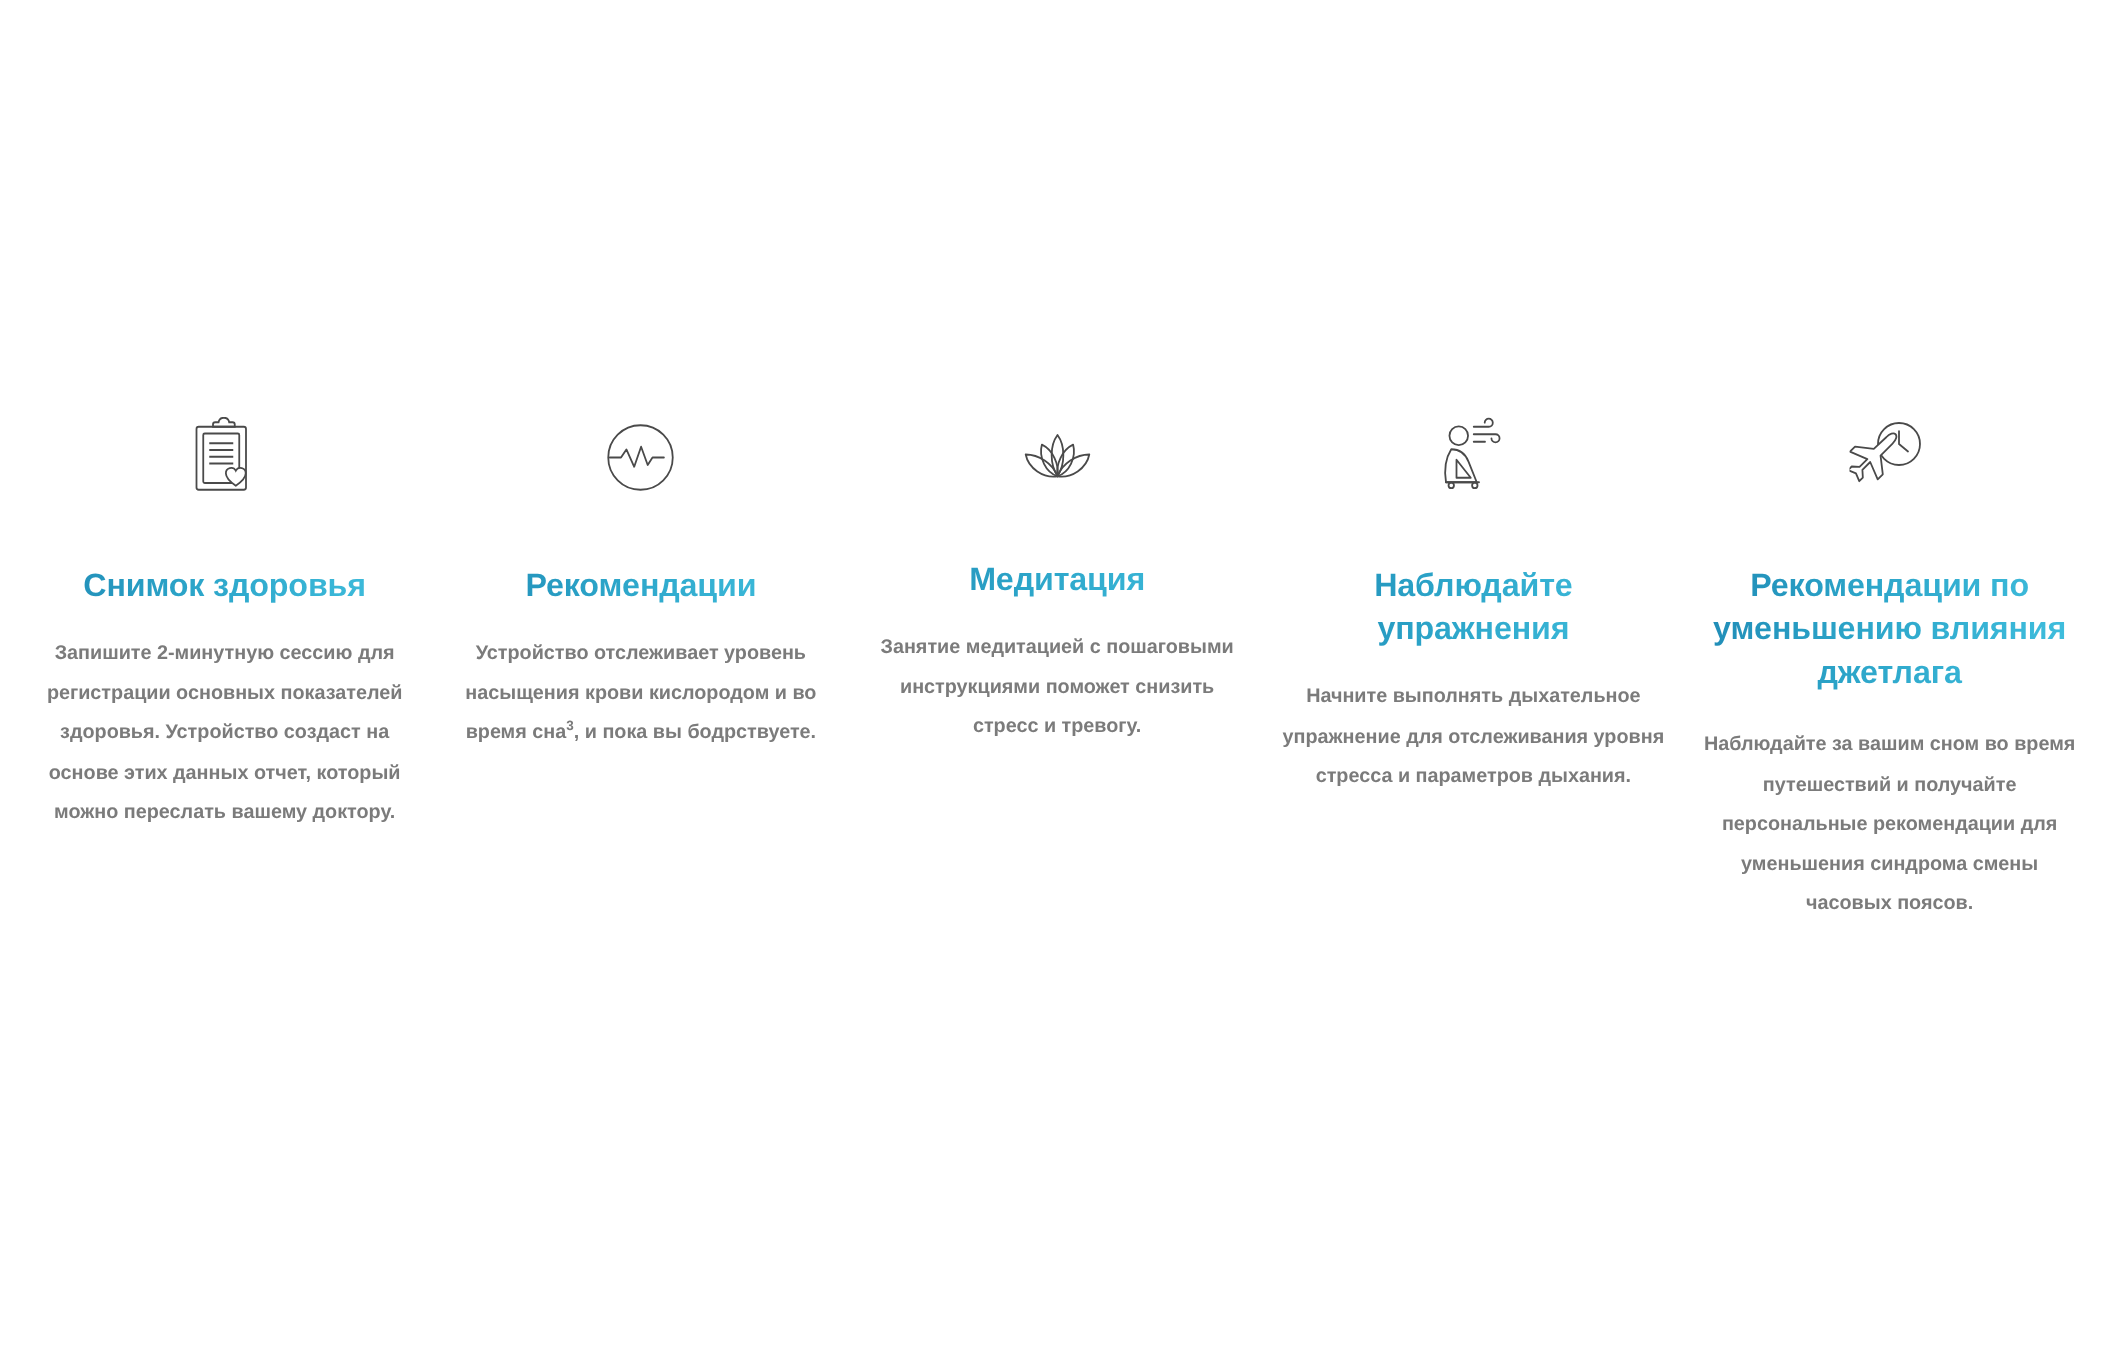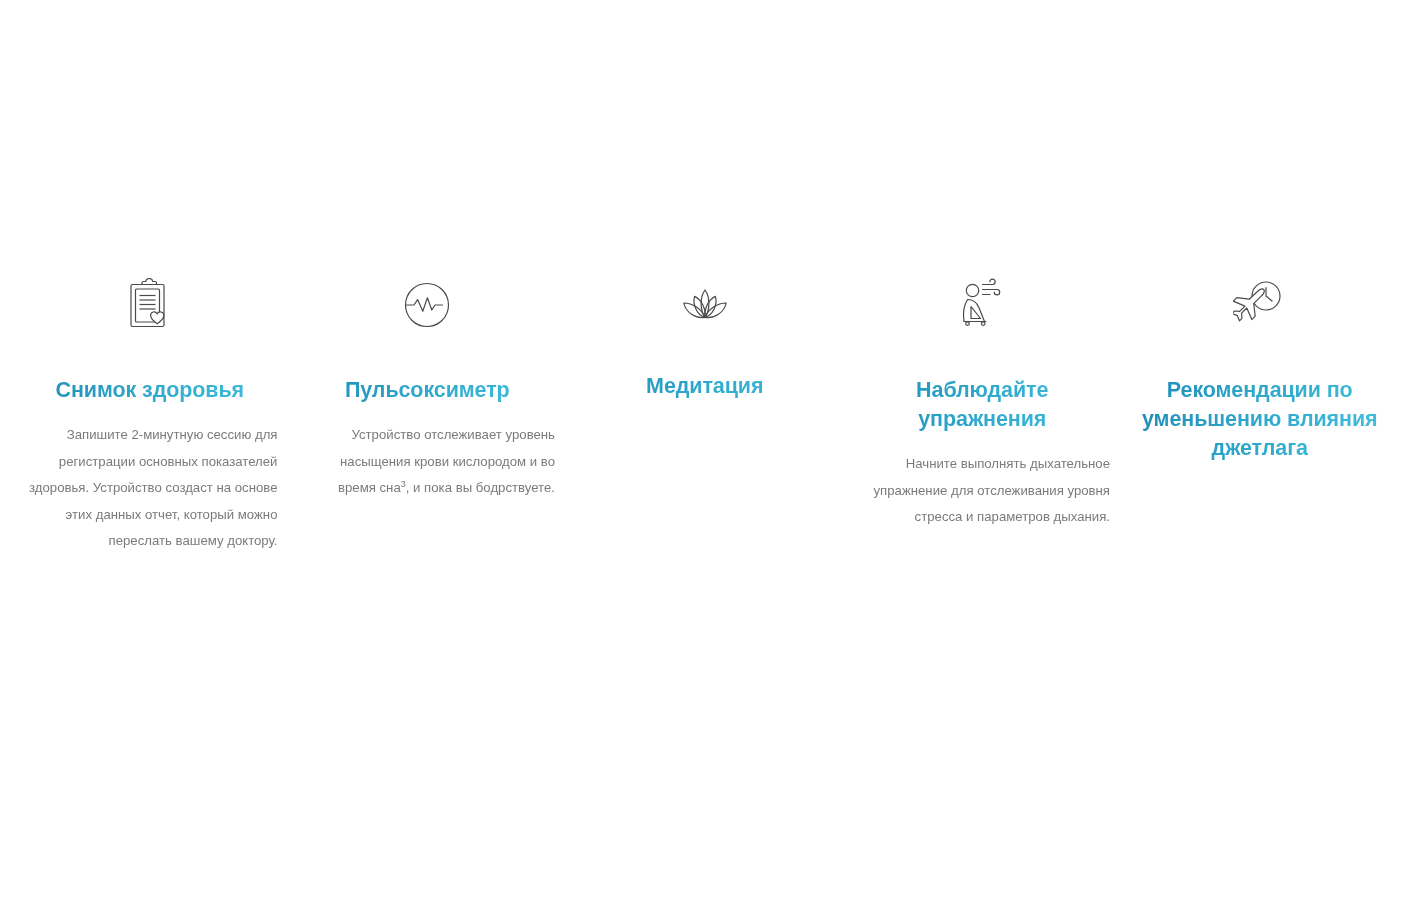--- a/index.html
+++ b/index.html
@@ -61,25 +61,25 @@
     background-image: linear-gradient(100deg, #1f8ab5 0%, #2ca5c9 42%, #41c0df 100%);
     -webkit-background-clip: text;
     background-clip: text;
     color: transparent;
     -webkit-text-fill-color: transparent;
   }
 
   .feature-desc {
     margin-top: 17px;
     width: 100%;
-    text-align: right;
+    text-align: center;
     font-size: 13.2px;
     line-height: 26.5px;
     color: #7b7b7b;
-    font-weight: 400;
+    font-weight: 700;
   }
 
   .feature-desc sup {
     font-size: 9px;
     vertical-align: super;
     line-height: 0;
   }
 
   
   .col-1 .feature-title { margin-top: 44px; }
@@ -115,35 +115,36 @@
       <div class="feature-desc"><span>Запишите 2-минутную сессию для регистрации основных показателей здоровья. Устройство создаст на основе этих данных отчет, который можно переслать вашему доктору.</span></div>
     </div>
 
     <div class="feature-col col-2">
       <div class="feature-icon">
         <svg width="52" height="52" viewBox="0 0 52 52" fill="none" stroke="#4a4a4a" stroke-width="1.2">
           <circle cx="26" cy="27" r="21.5"></circle>
           <path d="M5.5 27 h7.5 l3.6 -5.4 l5.2 11.6 l4.6 -13.4 l4.4 12.2 l3.2 -5 h7.6" stroke-linejoin="round" stroke-linecap="round"></path>
         </svg>
       </div>
-      <div class="feature-title">Пульсоксиметр</div>
+      <div class="feature-title">Рекомендации</div>
       <div class="feature-desc"><span>Устройство отслеживает уровень насыщения крови кислородом и во время сна</span><sup>3</sup><span>, и пока вы бодрствуете.</span></div>
     </div>
 
     <div class="feature-col col-3">
       <div class="feature-icon">
         <svg width="60" height="52" viewBox="0 0 60 52" fill="none" stroke="#4a4a4a" stroke-width="1.2">
           <path d="M30 12 c 5.2 7 5.2 19.5 0 27.5 c -5.2 -8 -5.2 -20.5 0 -27.5 z" stroke-linejoin="round"></path>
           <path d="M19.6 18.4 c 7.2 3.4 11.6 13 10.4 21.1 c -7.8 -2.4 -12.7 -12.5 -10.4 -21.1 z" stroke-linejoin="round"></path>
           <path d="M40.4 18.4 c -7.2 3.4 -11.6 13 -10.4 21.1 c 7.8 -2.4 12.7 -12.5 10.4 -21.1 z" stroke-linejoin="round"></path>
           <path d="M8.8 25 c 8.6 0 18 6 21.2 14.5 c -9.4 1.4 -19.4 -5.2 -21.2 -14.5 z" stroke-linejoin="round"></path>
           <path d="M51.2 25 c -8.6 0 -18 6 -21.2 14.5 c 9.4 1.4 19.4 -5.2 21.2 -14.5 z" stroke-linejoin="round"></path>
         </svg>
       </div>
       <div class="feature-title">Медитация</div>
+      <div class="feature-desc"><span>Занятие медитацией с пошаговыми инструкциями поможет снизить стресс и тревогу.</span></div>
     </div>
 
     <div class="feature-col col-4">
       <div class="feature-icon">
         <svg width="54" height="52" viewBox="0 0 54 52" fill="none" stroke="#4a4a4a" stroke-width="1.2">
           <circle cx="17.5" cy="12.5" r="6.2"></circle>
           <path d="M12.5 21.5 c 6 0 9.5 3.2 11.5 8.2 l 5.5 13.8 h -20.5 c -1.2 -7.5 -0.6 -15.5 3.5 -22 z" stroke-linejoin="round"></path>
           <path d="M16 28.5 l 9.5 12 h -9.5 z" stroke-linejoin="round"></path>
           <path d="M9 43.5 h 22" stroke-linecap="round"></path>
           <circle cx="12.5" cy="45.6" r="1.8"></circle>
@@ -159,16 +160,17 @@
 
     <div class="feature-col col-5">
       <div class="feature-icon">
         <svg width="54" height="52" viewBox="0 0 54 52" fill="none" stroke="#4a4a4a" stroke-width="1.2">
           <circle cx="33" cy="18" r="14"></circle>
           <path d="M33 9.5 v 8.5 l 6 5" stroke-linecap="round" stroke-linejoin="round"></path>
           <path d="M24.5 13.5 c 2.2 -2.4 5 -3.2 6.2 -2 c 1.2 1.2 0.4 4 -2 6.2 l -8 8 l 1.5 12.5 l -3.4 3.4 l -5 -11.6 l -5.2 5.2 l 0.3 5.2 l -2.4 2.4 l -2.2 -5.2 l -5.2 -2.2 l 2.4 -2.4 l 5.2 0.3 l 5.2 -5.2 l -11.6 -5 l 3.4 -3.4 l 12.5 1.5 z" stroke-linejoin="round" fill="#ffffff"></path>
         </svg>
       </div>
       <div class="feature-title">Рекомендации по уменьшению влияния джетлага</div>
+      <div class="feature-desc"><span>Наблюдайте за вашим сном во время путешествий и получайте персональные рекомендации для уменьшения синдрома смены часовых поясов.</span></div>
     </div>
 
   </div>
 </div>
 
 </body></html>

